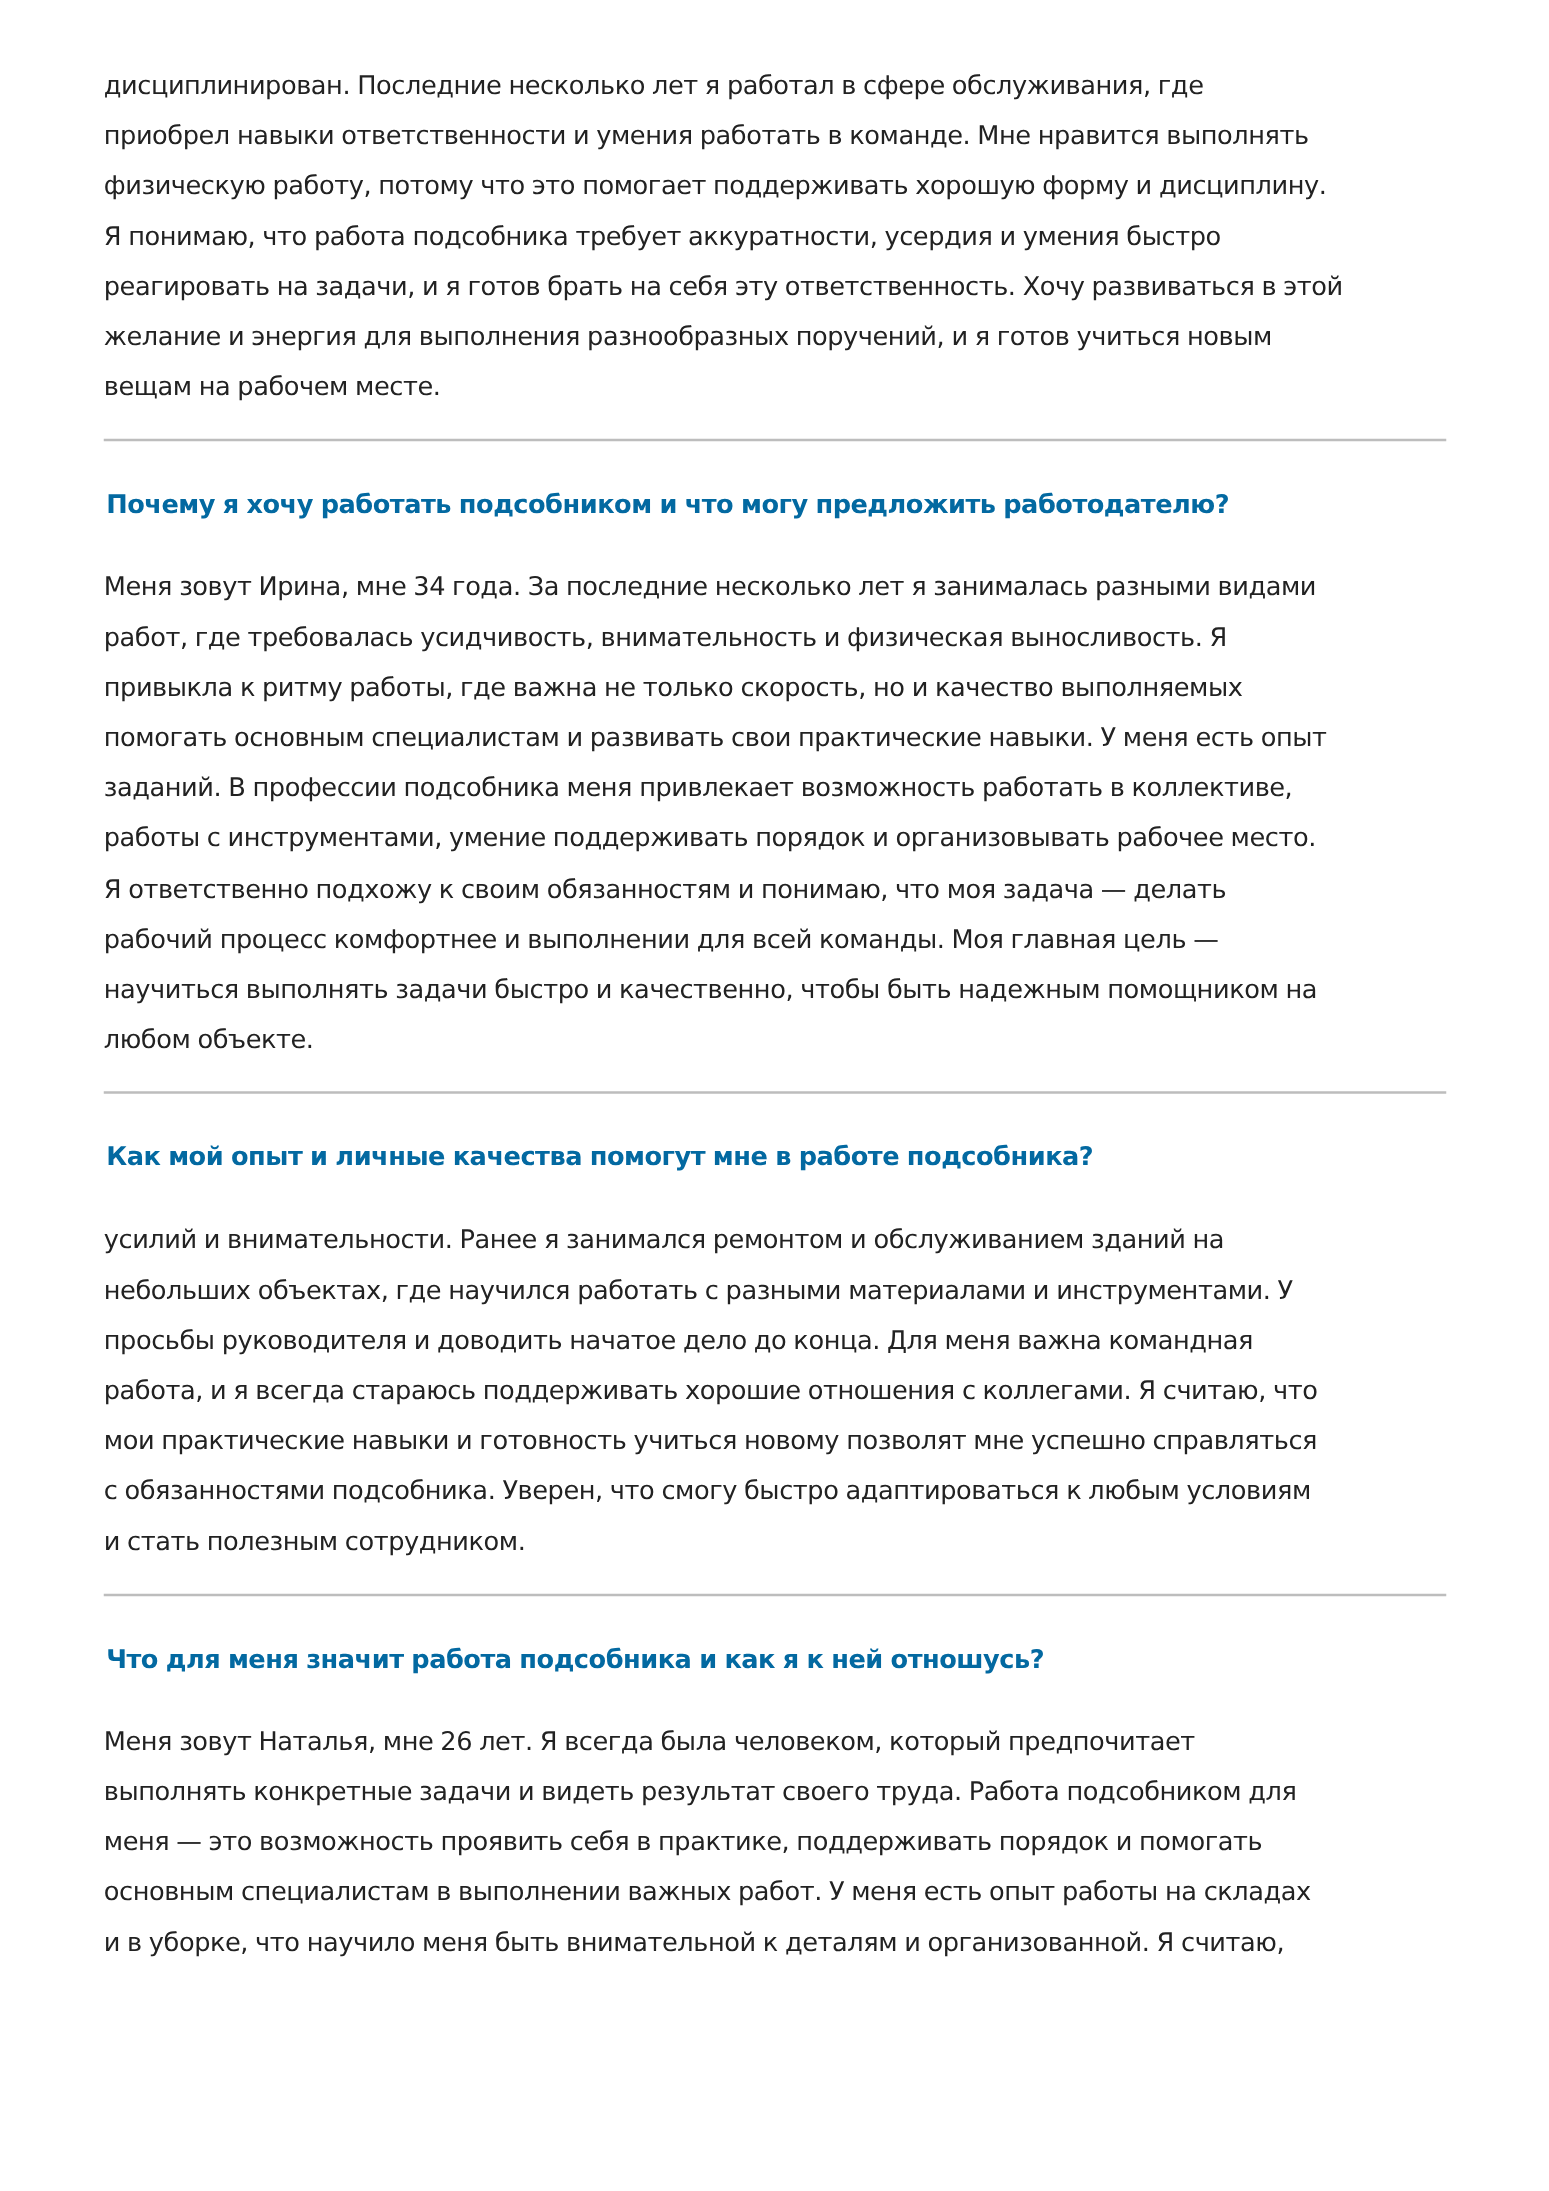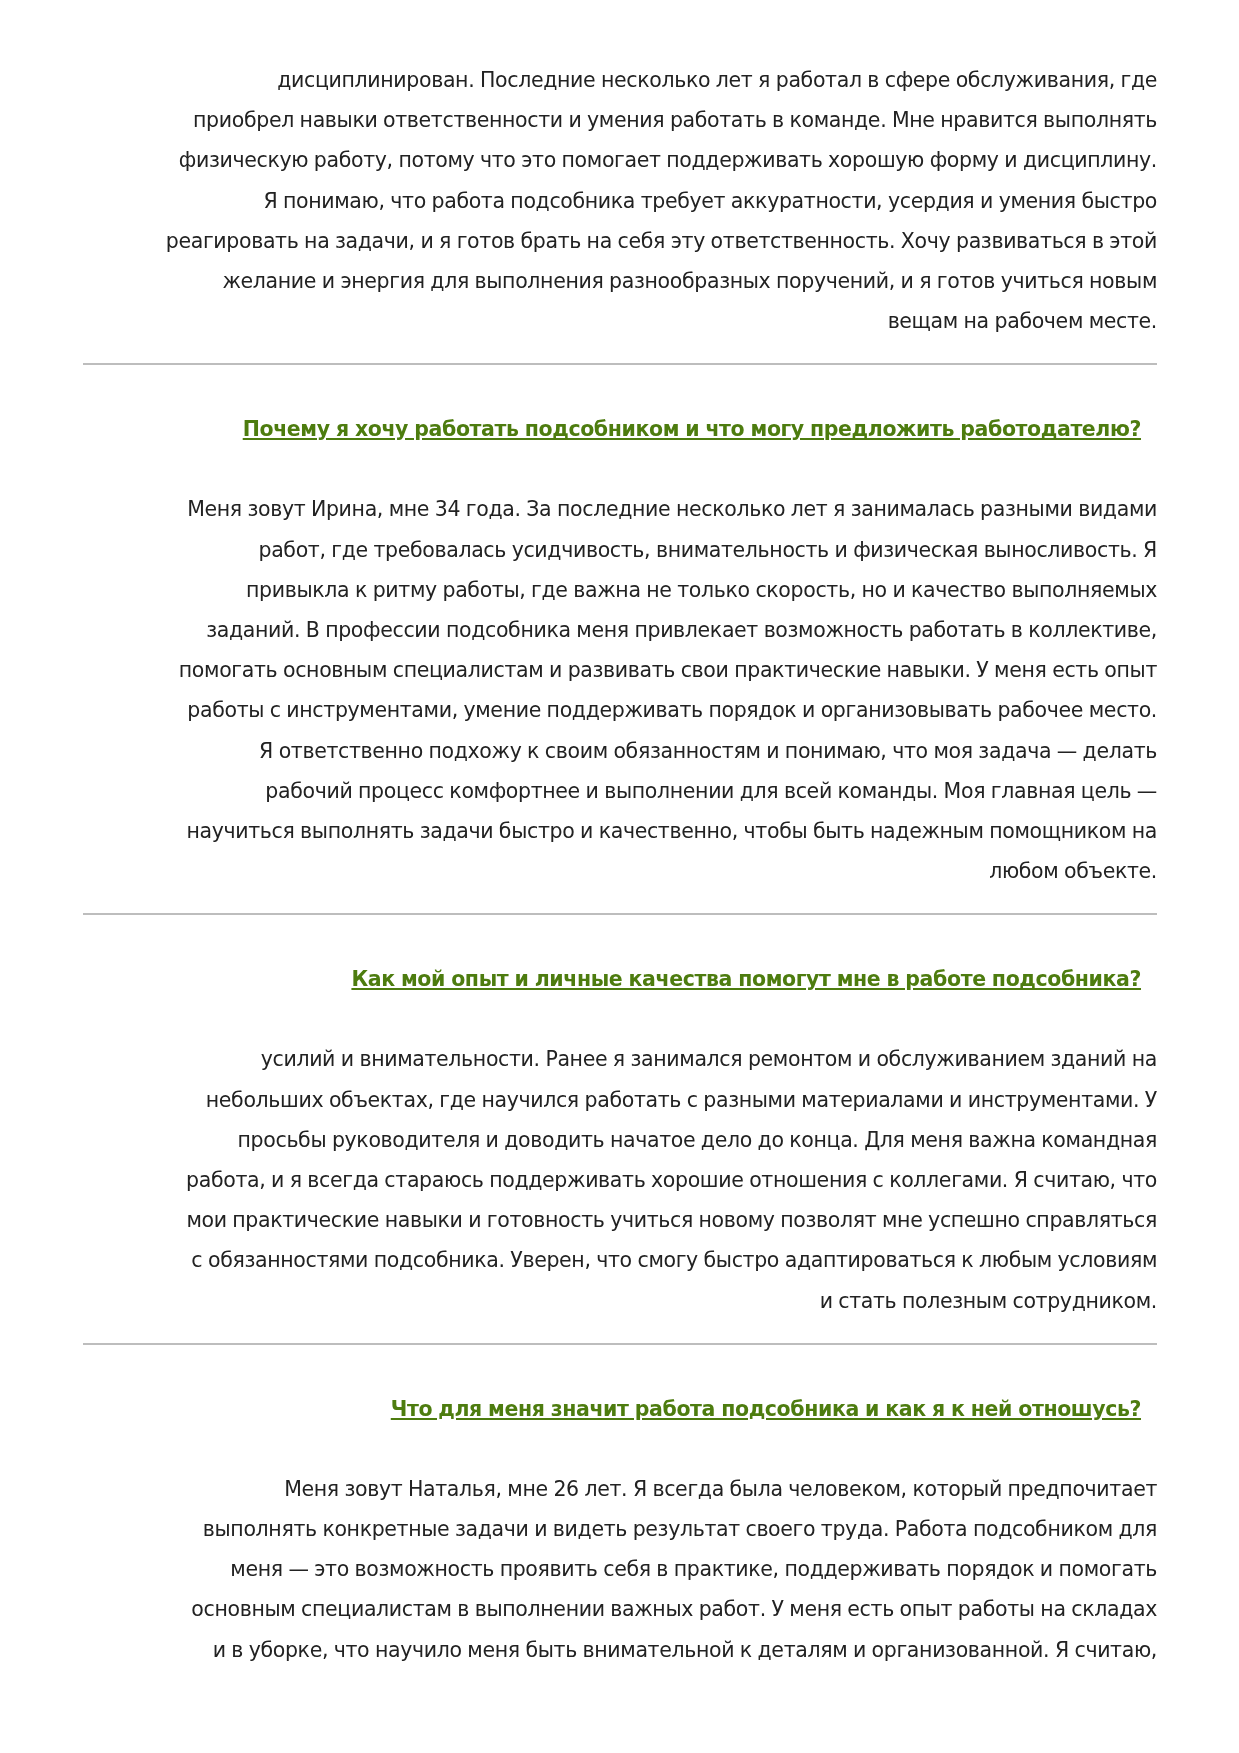--- a/index.html
+++ b/index.html
@@ -11,46 +11,44 @@
     width: 1239px;
     height: 1753px;
     overflow: hidden;
     position: relative;
     font-family: "DejaVu Sans", "Liberation Sans", sans-serif;
     color: #222222;
   }
   .page {
     position: absolute;
     left: 83px;
-    top: 60px;
+    top: 48px;
     width: 1074px;
-    text-align: right;
   }
   .para {
     font-size: 20.5px;
     line-height: 40.2px;
     margin: 0;
     letter-spacing: -0.35px;
     word-spacing: -0.5px;
   }
   .divider {
     height: 2px;
     background: #bdbdbd;
     border: none;
     margin: 0;
   }
   .heading {
     font-size: 20.5px;
     font-weight: bold;
     line-height: 28px;
-    margin: 16px;
+    margin: 2px;
     letter-spacing: -0.4px;
     word-spacing: -0.5px;
-    color: #4d7c0f;
-    text-decoration: underline;
+    color: #0369a1;
   }
   .gap-after-para { height: 22px; }
   .gap-after-divider { height: 34px; }
   .gap-after-heading { height: 30px; }
 </style>
 </head>
 <body>
 
 <div class="page">
 
@@ -68,22 +66,22 @@
   <hr class="divider">
   <div class="gap-after-divider"></div>
 
   <section>
     <h2 class="heading">Почему я хочу работать подсобником и что могу предложить работодателю?</h2>
     <div class="gap-after-heading"></div>
     <div class="para">
       <div>Меня зовут Ирина, мне 34 года. За последние несколько лет я занималась разными видами</div>
       <div>работ, где требовалась усидчивость, внимательность и физическая выносливость. Я</div>
       <div>привыкла к ритму работы, где важна не только скорость, но и качество выполняемых</div>
+      <div>помогать основным специалистам и развивать свои практические навыки. У меня есть опыт</div>
       <div>заданий. В профессии подсобника меня привлекает возможность работать в коллективе,</div>
-      <div>помогать основным специалистам и развивать свои практические навыки. У меня есть опыт</div>
       <div>работы с инструментами, умение поддерживать порядок и организовывать рабочее место.</div>
       <div>Я ответственно подхожу к своим обязанностям и понимаю, что моя задача — делать</div>
       <div>рабочий процесс комфортнее и выполнении для всей команды. Моя главная цель —</div>
       <div>научиться выполнять задачи быстро и качественно, чтобы быть надежным помощником на</div>
       <div>любом объекте.</div>
     </div>
   </section>
 
   <div class="gap-after-para"></div>
   <hr class="divider">

